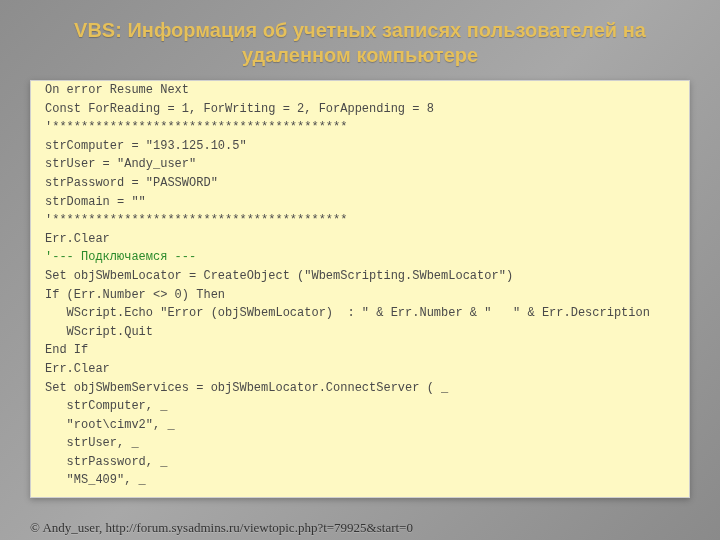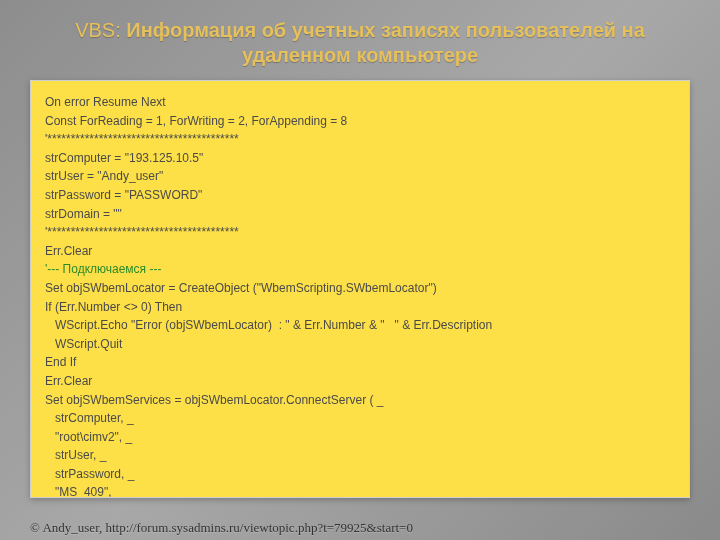--- a/index.html
+++ b/index.html
@@ -20,28 +20,28 @@
   .title {
     color: #e6c05a;
     font-size: 20px;
     text-align: center;
     margin: 0 auto 12px auto;
     line-height: 1.25;
     font-weight: 600;
     text-shadow: 0 1px 1px rgba(0,0,0,0.25);
   }
   .title .vbs {
-    font-weight: 400;
+    font-weight: 700;
   }
   .code-box {
-    background: #fde047;
+    background: #fef9c3;
     border: 1px solid #cfcfcf;
     box-shadow: 0 2px 6px rgba(0,0,0,0.25);
-    padding: 12px 14px;
-    font-family: Liberation Sans, sans-serif;
+    padding: 0 14px;
+    font-family: Liberation Mono, monospace;
     font-size: 12px;
     line-height: 1.55;
     color: #4a4a4a;
     white-space: pre;
     overflow: hidden;
     height: 418px;
     box-sizing: border-box;
   }
   .code-box .green {
     color: #2b8a2b;

